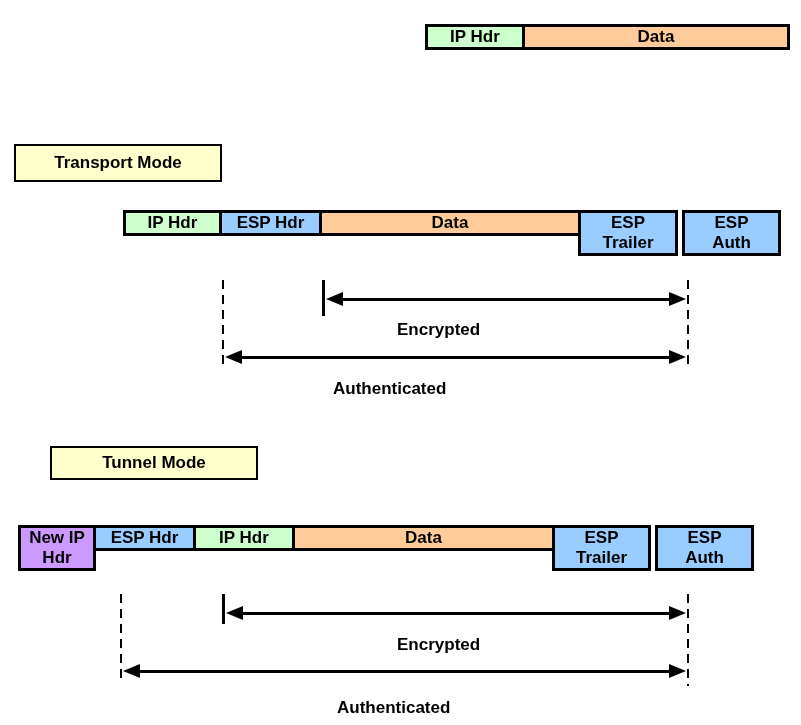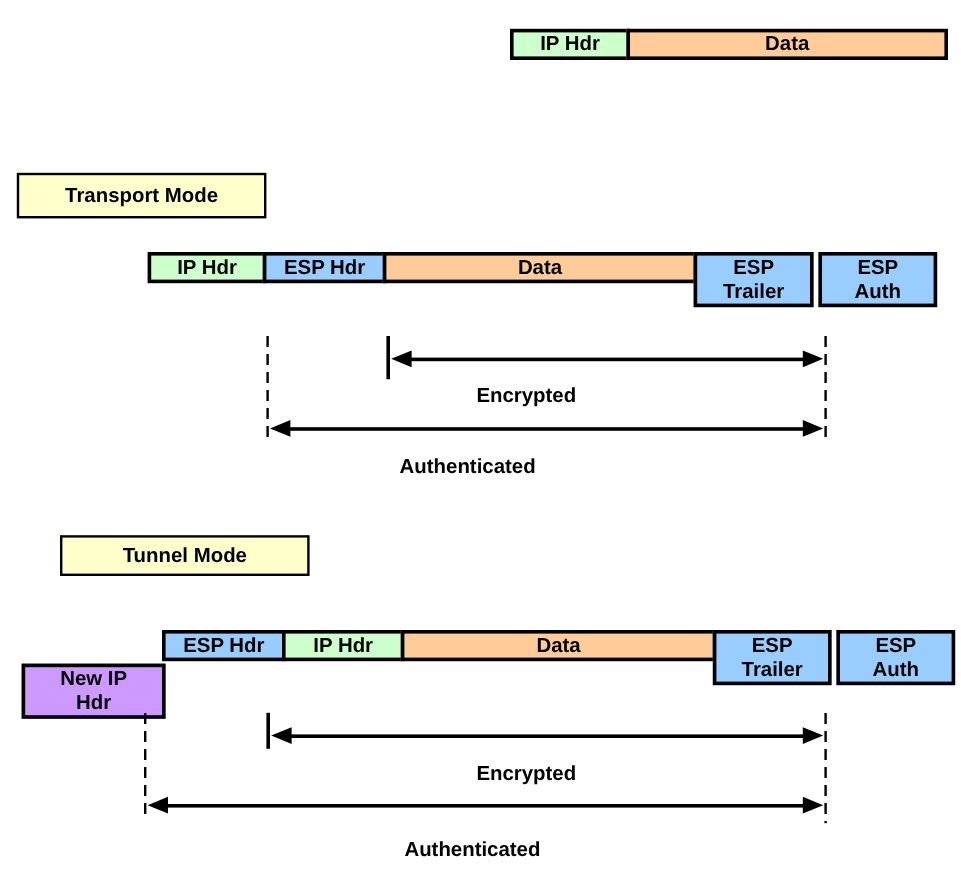--- a/index.html
+++ b/index.html
@@ -99,21 +99,21 @@
   #transport-title { left: 14px; top: 144px; width: 208px; height: 38px; }
   #transport-packet { left: 123px; top: 210px; height: 70px; }
   #t-ip      { width: 99px;  }
   #t-esphdr  { width: 103px; }
   #t-data    { width: 262px; }
   #t-trailer { width: 100px; }
   #t-auth    { width: 99px;  }
   
   #tunnel-title { left: 14px; top: 446px; width: 208px; height: 34px; margin-left: 36px; }
   #tunnel-packet { left: 18px; top: 525px; height: 69px; }
-  #u-newip   { width: 120px; margin-top: 28px; }
+  #u-newip   { width: 78px; }
   #u-esphdr  { width: 103px; }
   #u-ip      { width: 102px; }
   #u-data    { width: 263px; }
   #u-trailer { width: 99px;  }
   #u-auth    { width: 99px;  }
 </style>
 </head>
 <body>
 
 <div id="canvas">

